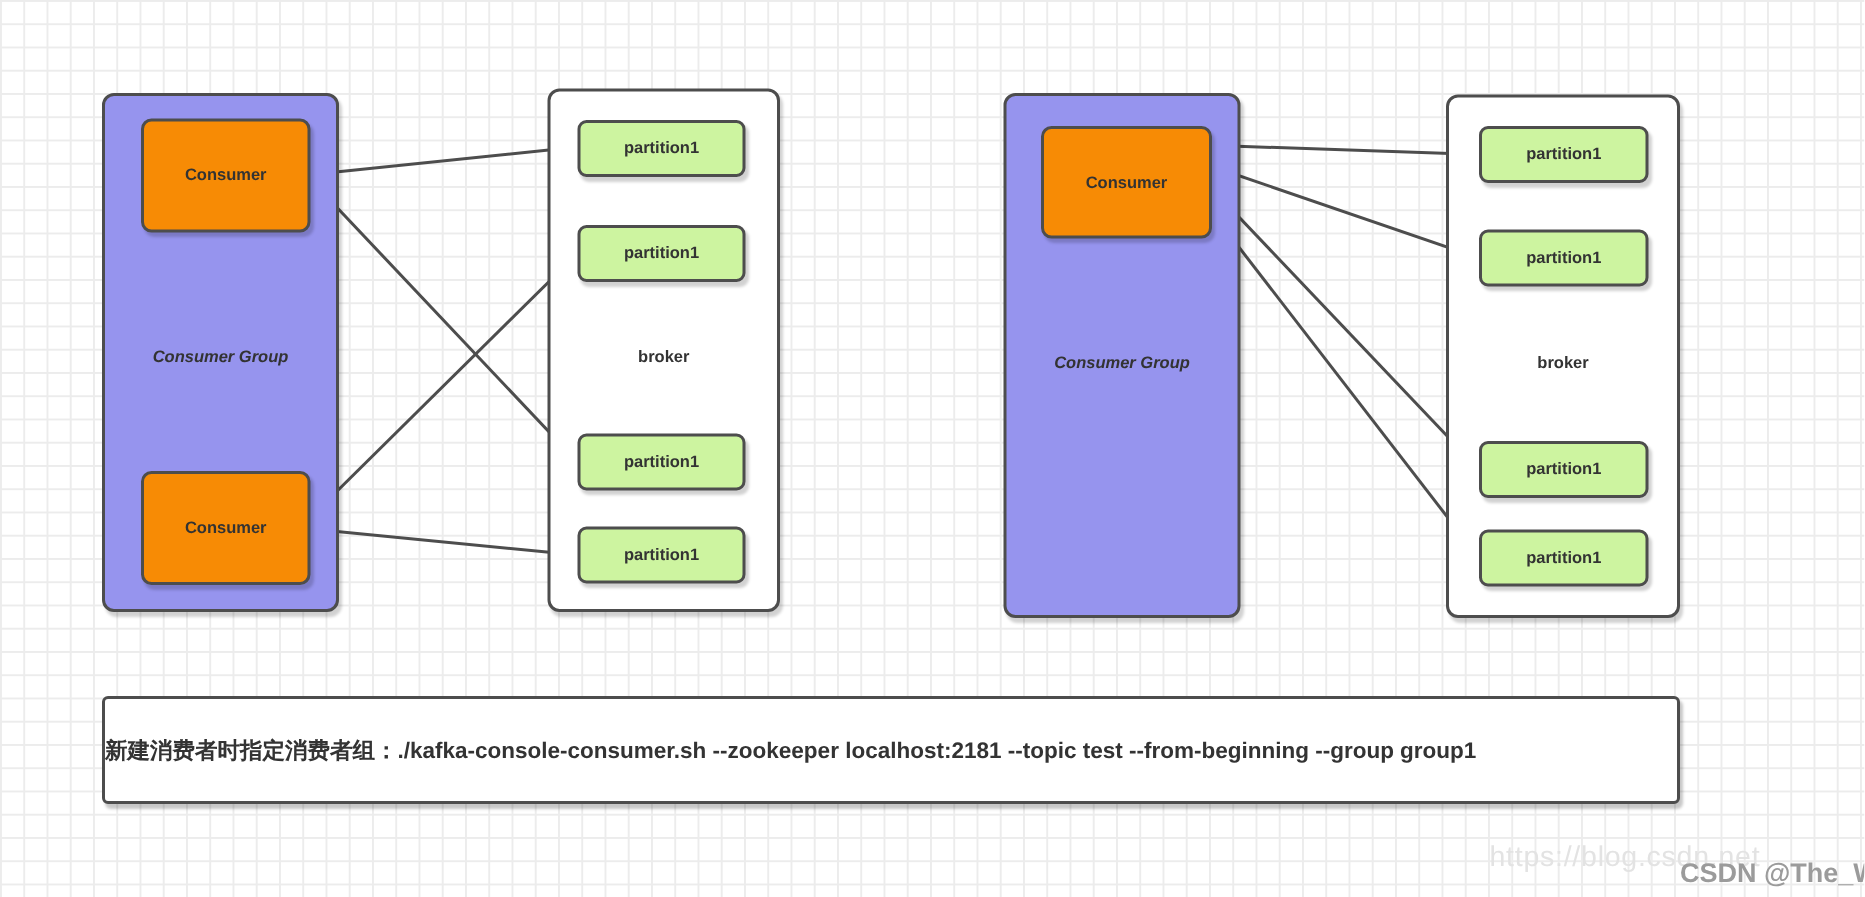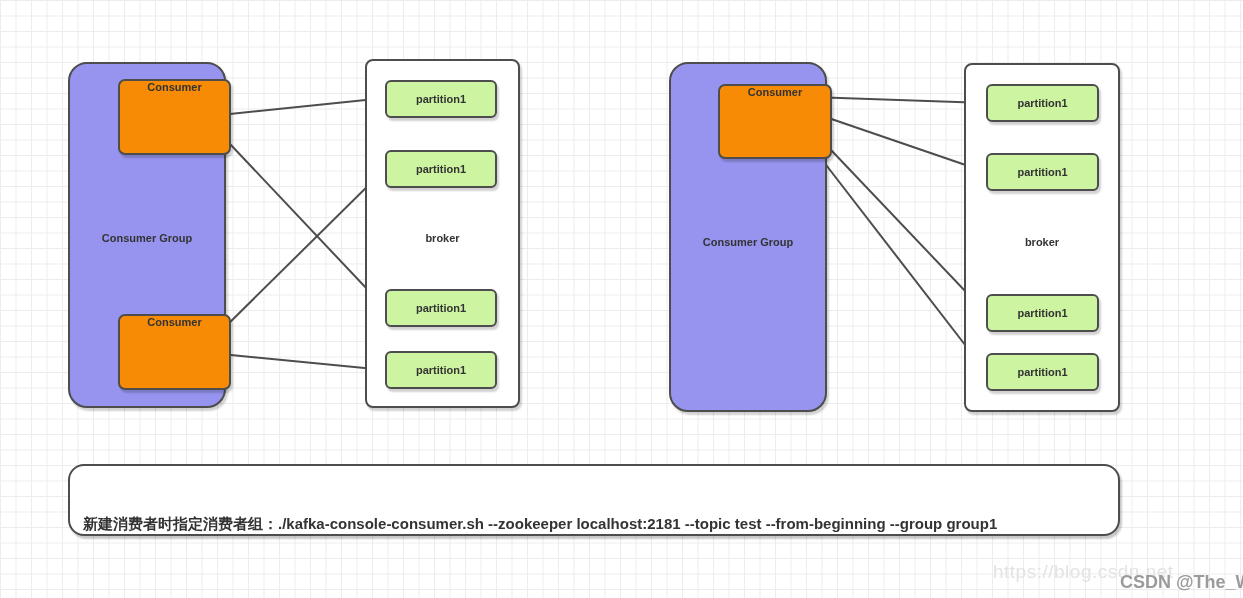--- a/index.html
+++ b/index.html
@@ -21,53 +21,53 @@
   .arrow-line { stroke:var(--arrow-color,#4d4d4d); stroke-width:2; fill:none; }
   .arrowhead-path { fill:var(--arrow-color,#4d4d4d); }
 
   .box {
     position:absolute;
     border:2.5px solid var(--box-border,#4d4d4d);
     box-shadow:2px 3px 2px rgba(0,0,0,0.18);
   }
   .group-box {
     background:var(--consumer-group-fill,#9694ee);
-    border-radius:19px;
+    border-radius:8px;
+    font-style:italic;
   }
   .broker-box {
     background:var(--white-fill,#ffffff);
     border-radius:8px;
   }
   .consumer-box {
     background:var(--consumer-fill,#f78b05);
     border-radius:7px;
-    display:flex; align-items:flex-start; justify-content:center;margin-left:24px;
+    display:flex; align-items:center; justify-content:center;
   }
   .partition-box {
     background:var(--partition-fill,#cdf4a0);
     border-radius:6px;
     display:flex; align-items:center; justify-content:center;
   }
 
   .shape-label {
     font-weight:700;
     font-size:11px;
     color:var(--text-color,#333333);
     white-space:nowrap;
   }
   .inner-label { position:absolute; left:0; width:100%; text-align:center; line-height:16px; }
 
   .command-box {
     position:absolute;
     background:var(--white-fill,#ffffff);
     border:2.5px solid var(--box-border,#4d4d4d);
-    border-radius:16px;
+    border-radius:4px;
     box-shadow:2px 3px 2px rgba(0,0,0,0.22);
-    display:flex; align-items:flex-end;
-    padding-left:13px;
+    display:flex; align-items:center;
   }
   .command-text {
     font-weight:700;
     font-size:15px;
     color:var(--text-color,#333333);
     white-space:nowrap;
   }
 
   .watermark-url {
     position:absolute;

